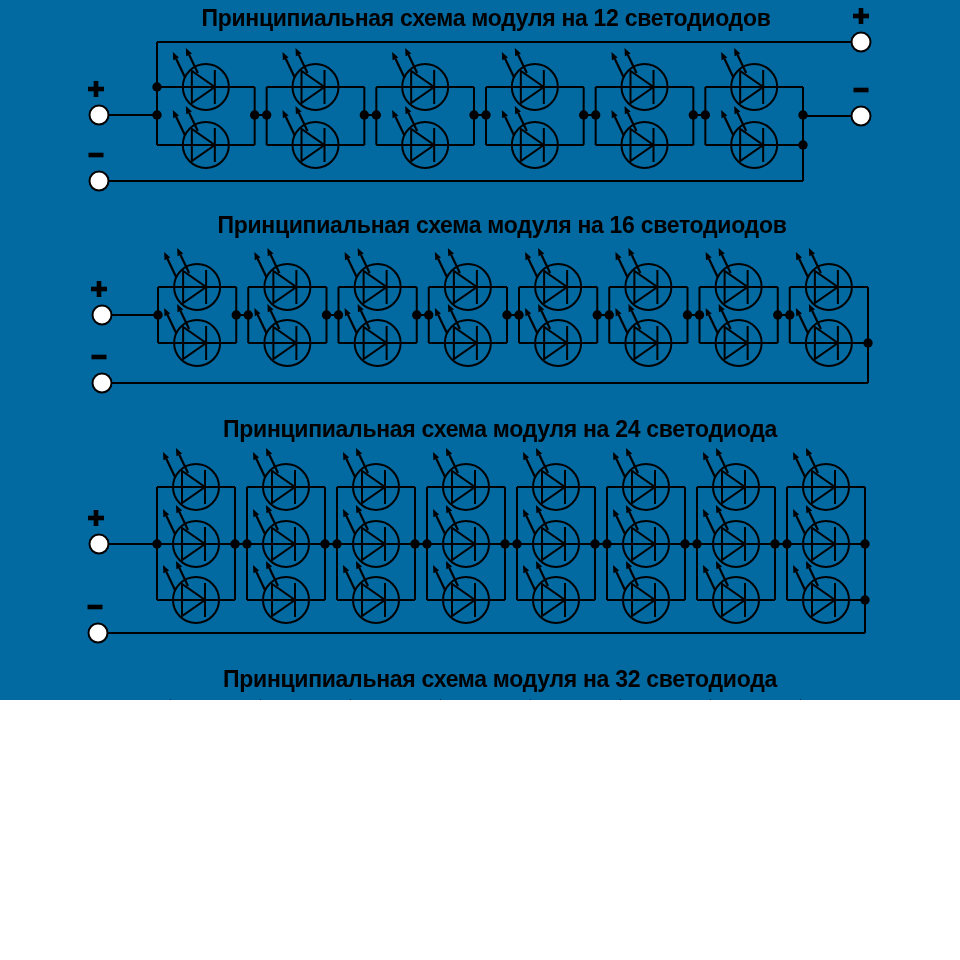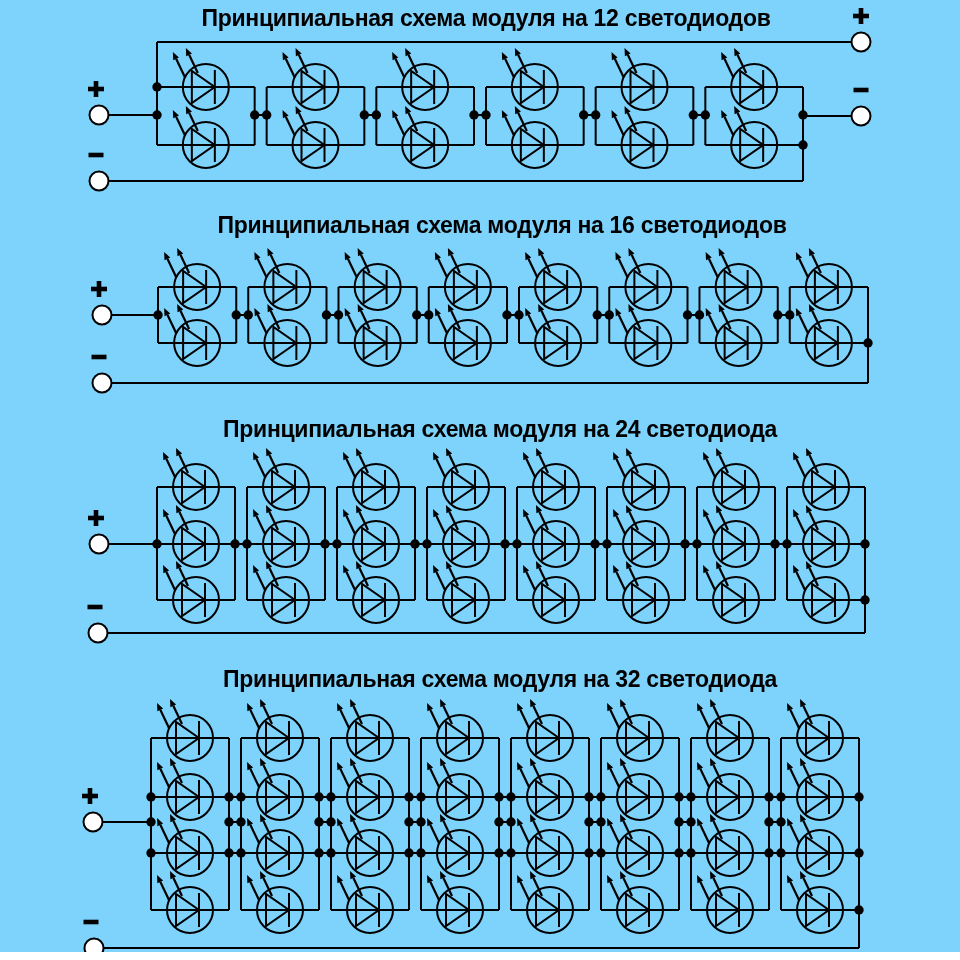--- a/index.html
+++ b/index.html
@@ -1,16 +1,16 @@
 <!DOCTYPE html>
 <html><head>
 <meta charset="utf-8">
 <style>
   html,body{margin:0;padding:0;background:#fff;}
-  #page{position:relative;width:960px;height:952px;background:#7dd3fc;overflow:hidden;
+  #page{position:relative;width:960px;height:700px;background:#0369a1;overflow:hidden;
         font-family:"Liberation Sans",sans-serif;}
   svg{display:block;}
   .title{font-family:"Liberation Sans",sans-serif;font-weight:bold;font-size:23px;
          letter-spacing:-0.3px;fill:#000;}
   .wire{stroke:#000;stroke-width:2;fill:none;}
   .dot{fill:#000;stroke:none;}
   .tcirc{fill:#fff;stroke:#000;stroke-width:2;}
   .glyph{stroke:#000;stroke-width:4.6;fill:none;}
   .ledline{stroke:#000;stroke-width:2;fill:none;}
   .ledhead{fill:#000;stroke:none;}

